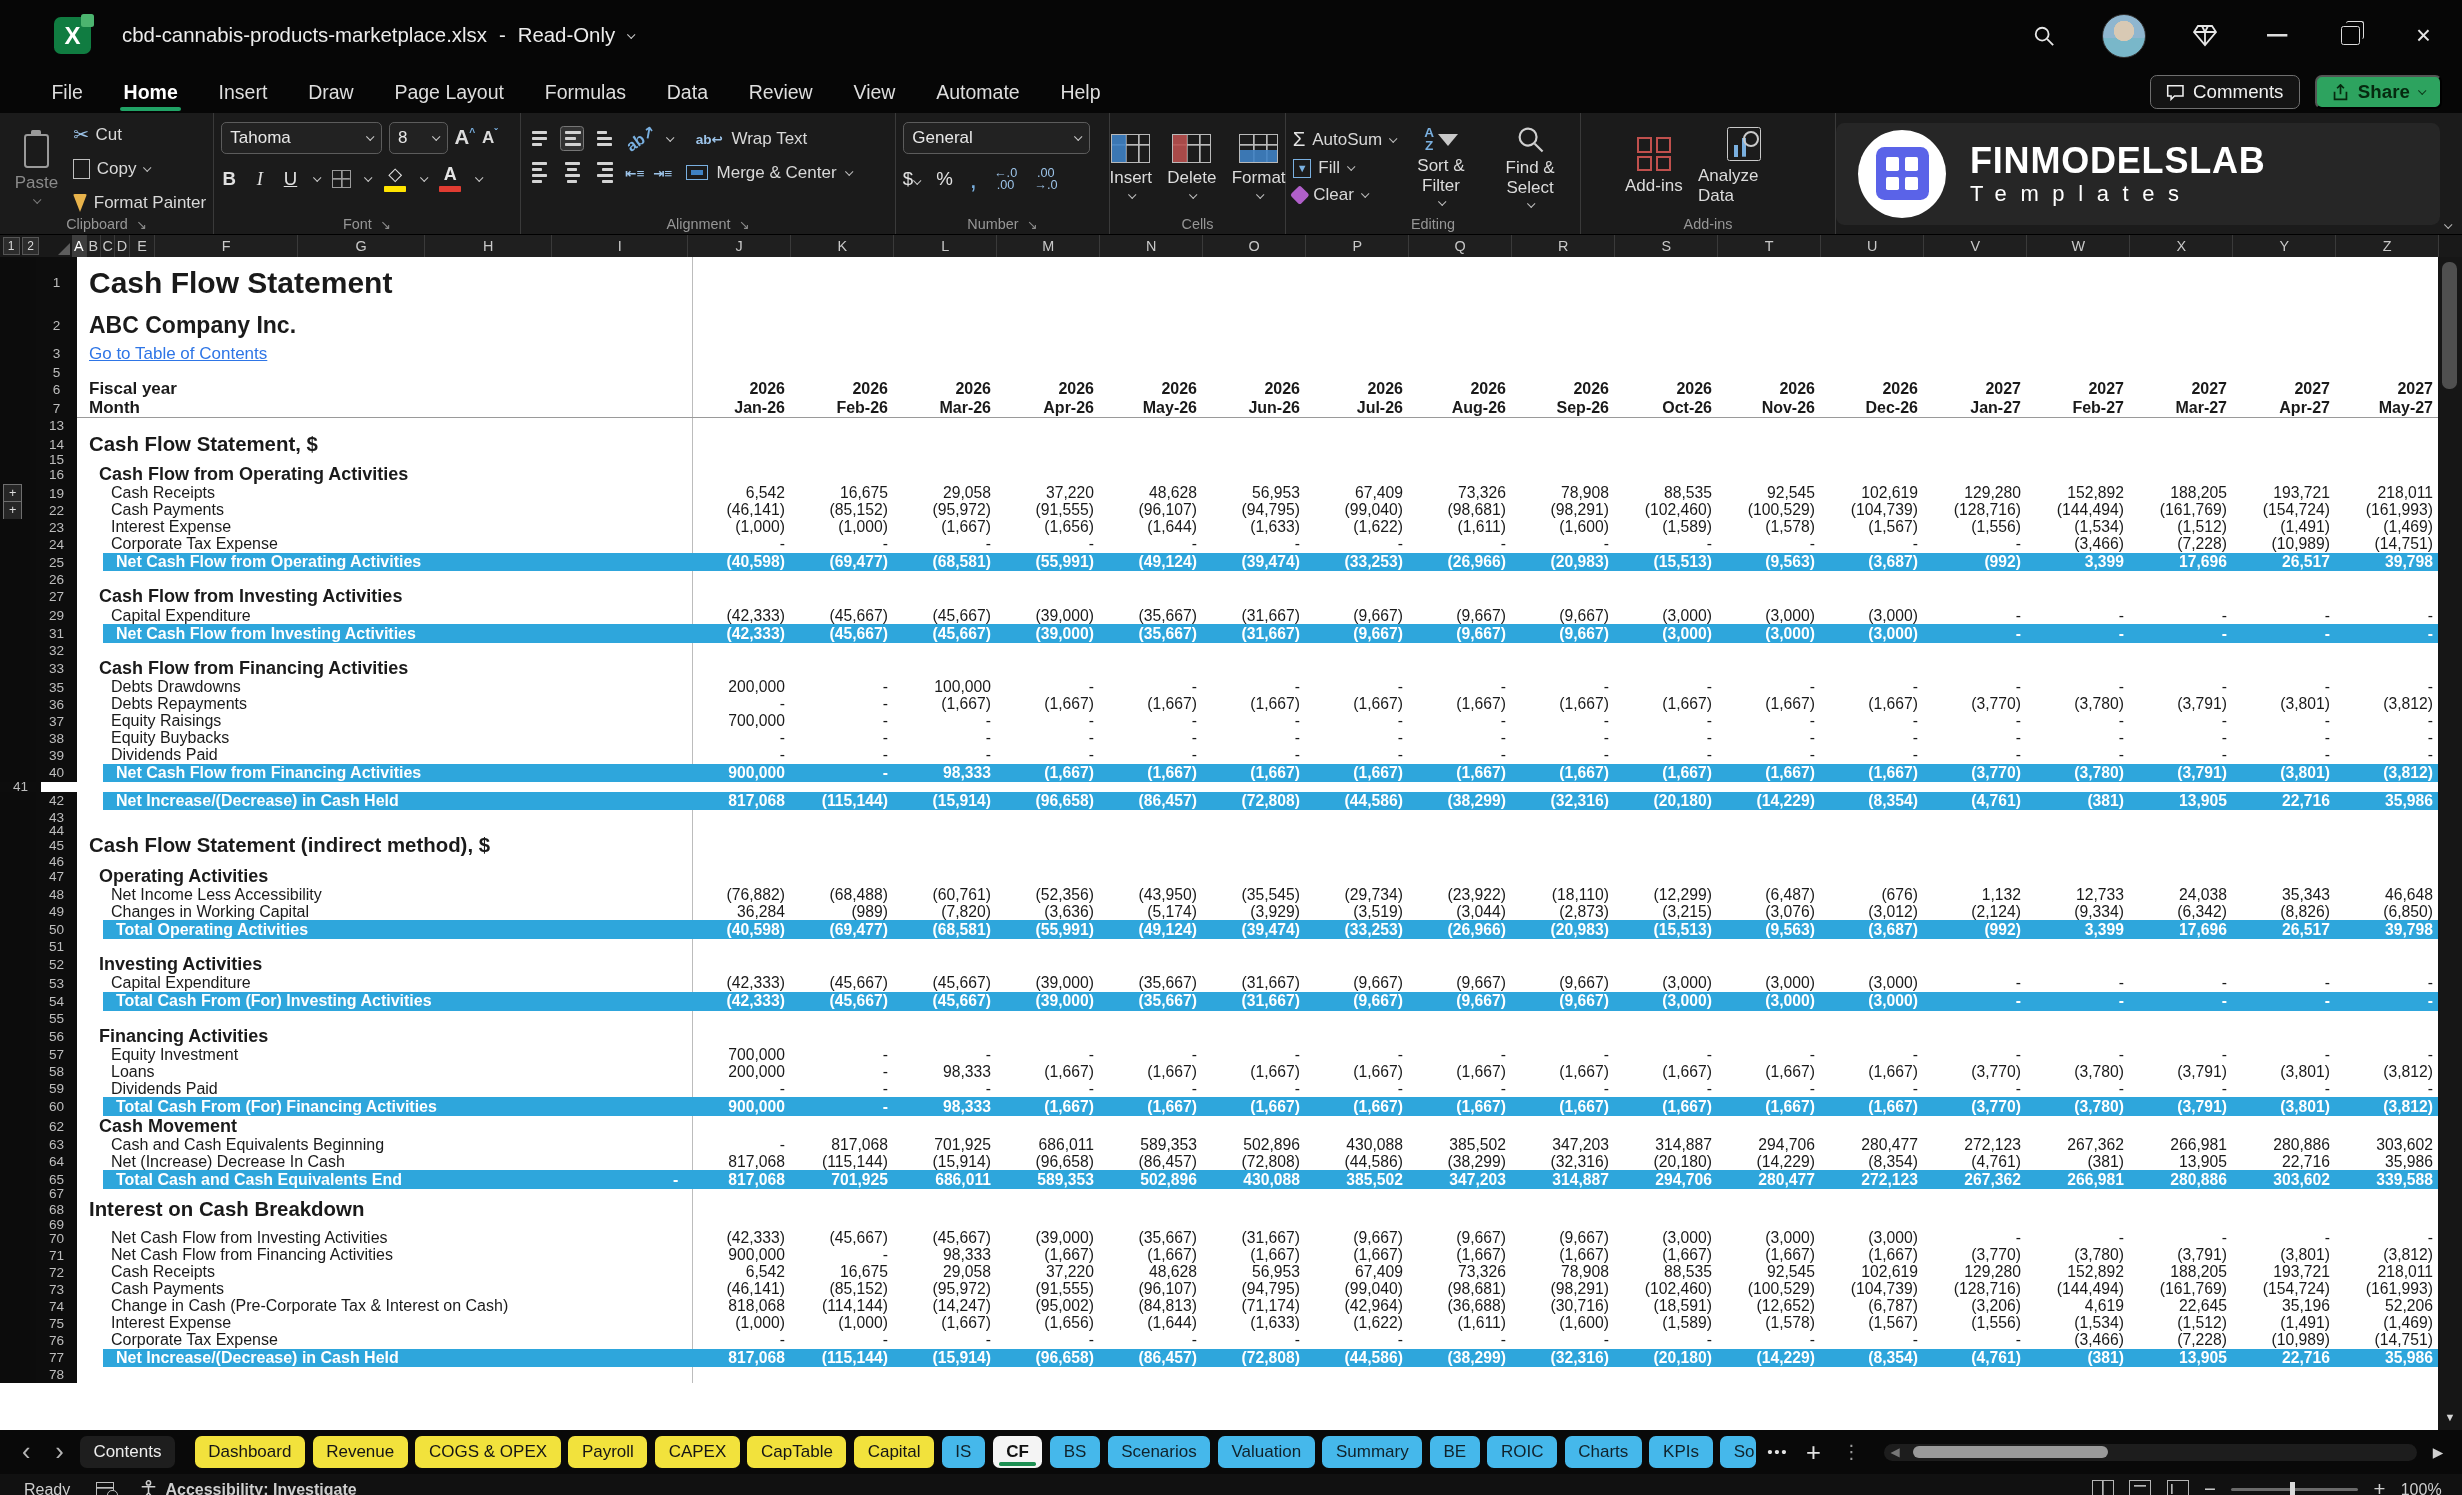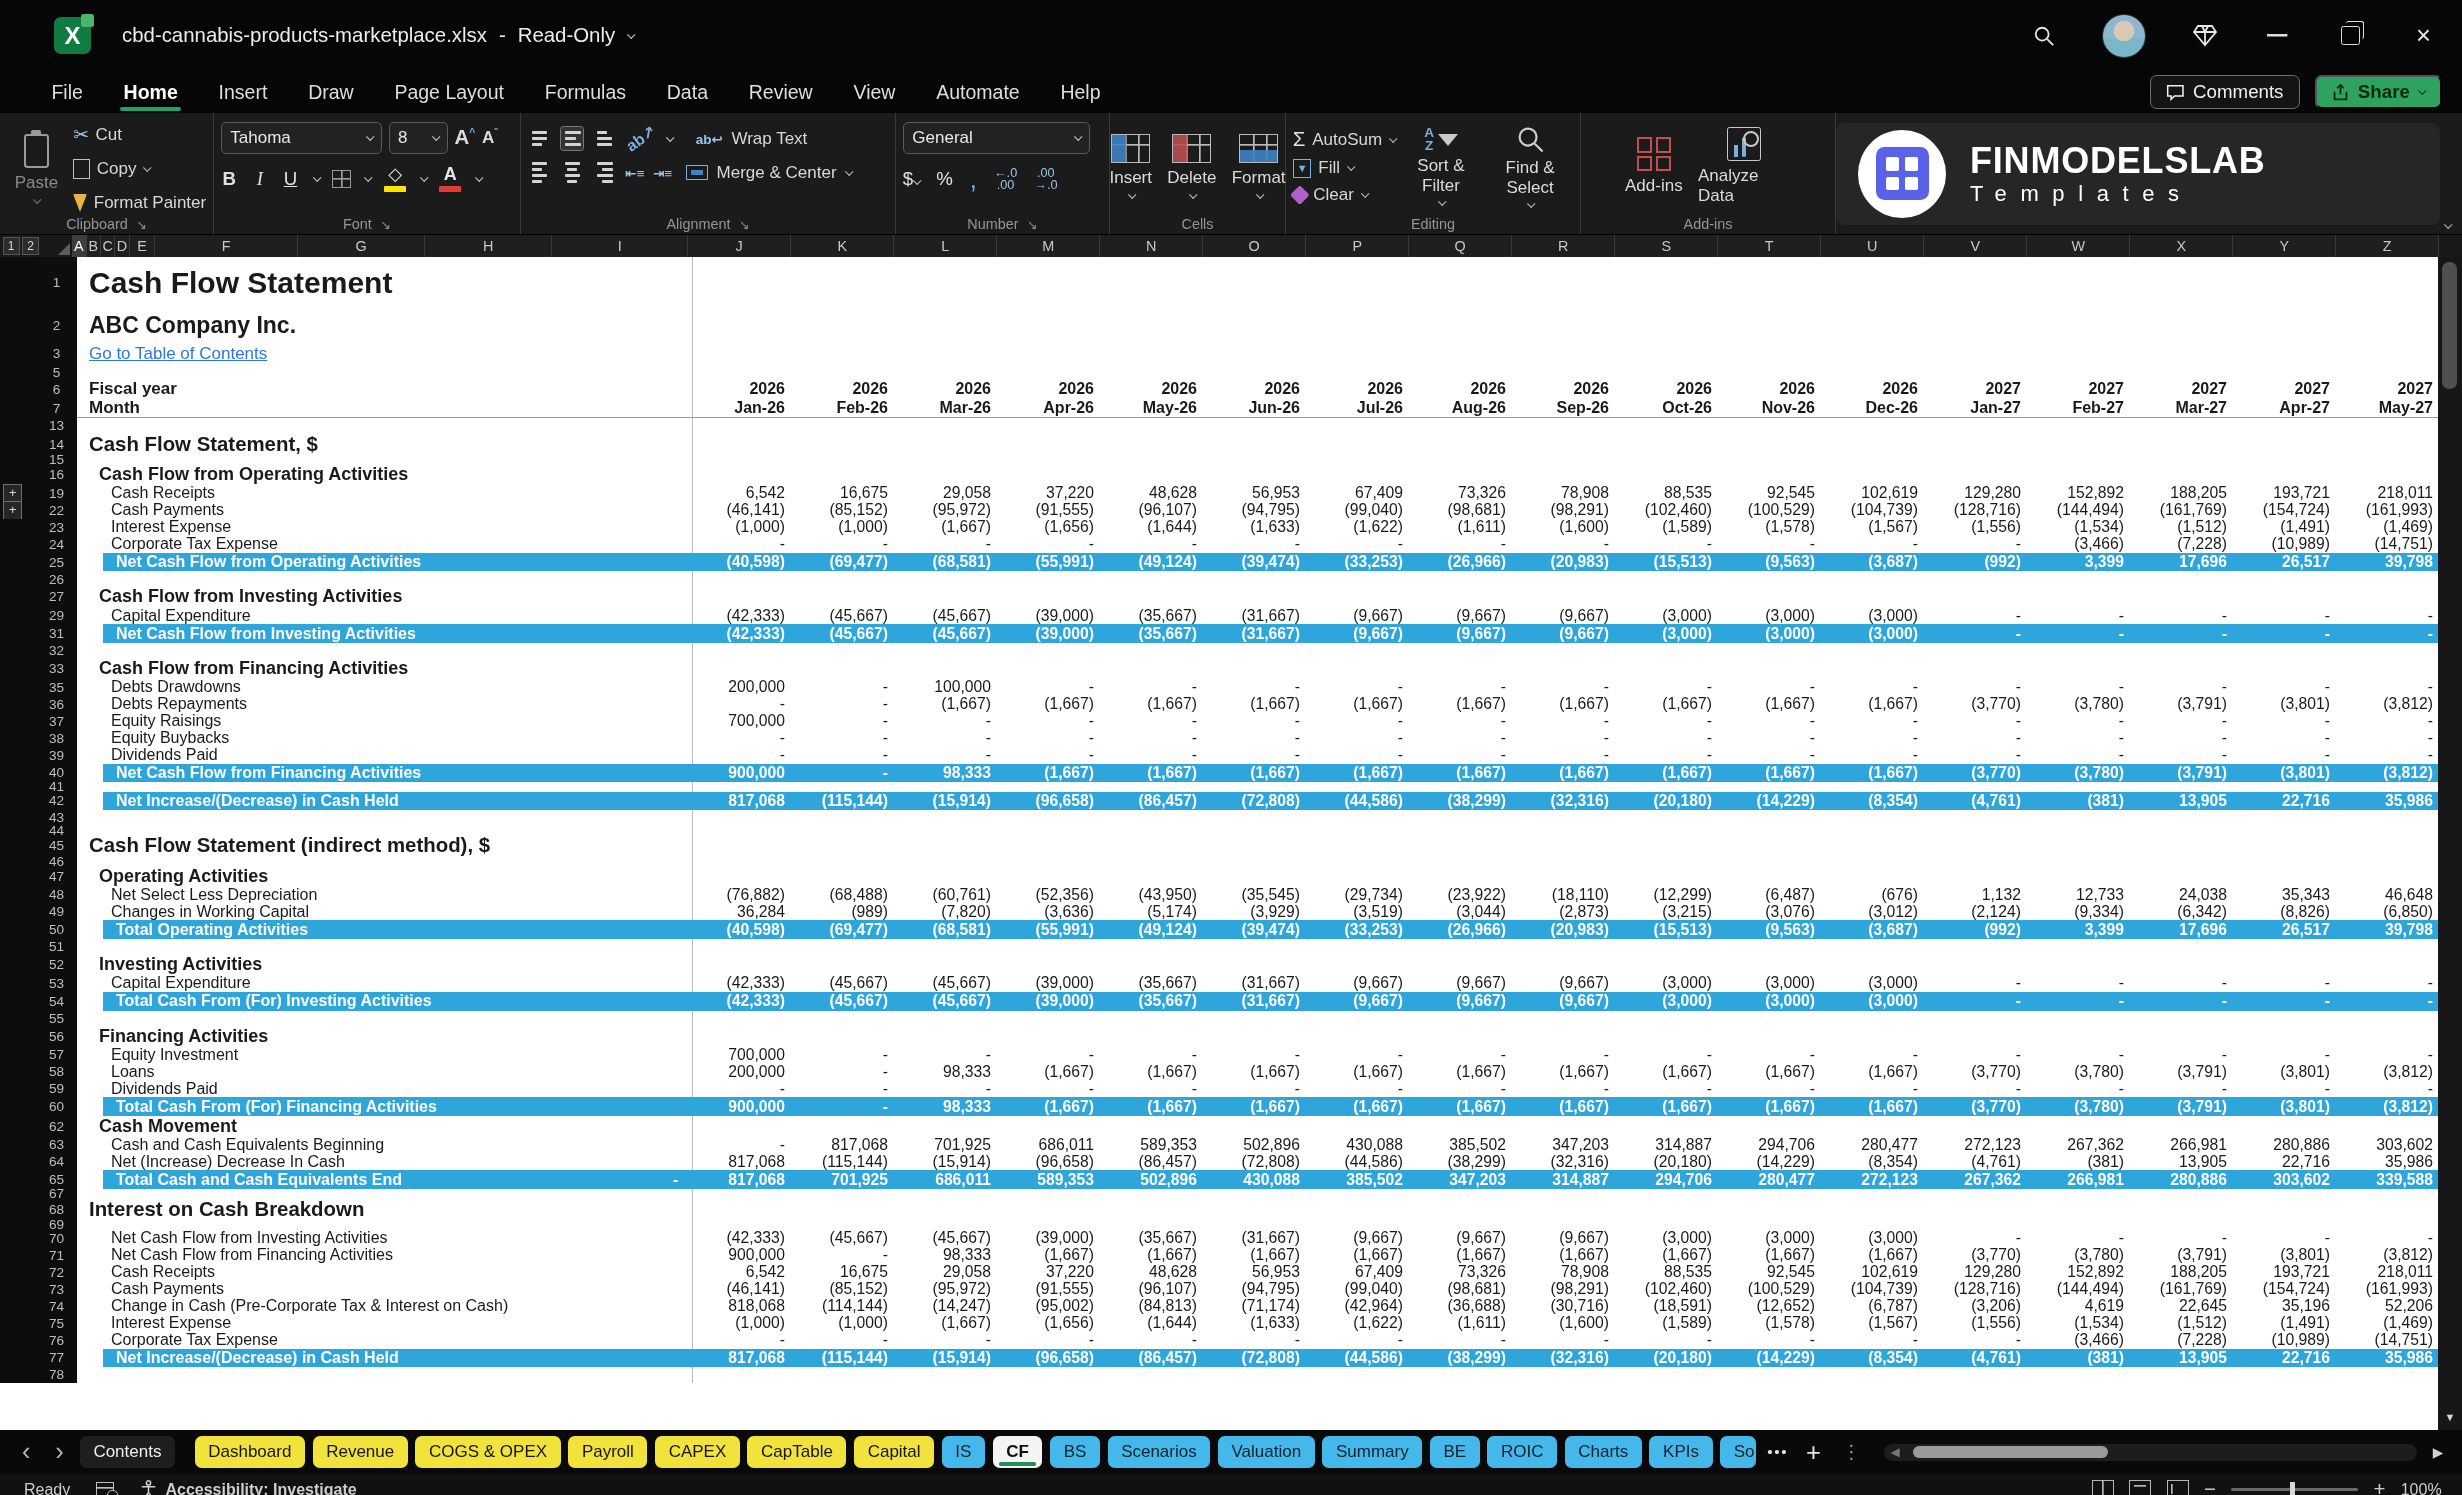--- a/index.html
+++ b/index.html
@@ -968,21 +968,21 @@
           <div class="g-cell">(1,667)</div>
           <div class="g-cell">(1,667)</div>
           <div class="g-cell">(1,667)</div>
           <div class="g-cell">(3,770)</div>
           <div class="g-cell">(3,780)</div>
           <div class="g-cell">(3,791)</div>
           <div class="g-cell">(3,801)</div>
           <div class="g-cell">(3,812)</div>
         </div>
       </div>
-      <div class="g-row t-th" style="height: 9.3px;">
+      <div class="g-row t-th" style="height: 9.3px; flex-direction: column;">
         <div class="g-outline"></div>
         <div class="g-num">41</div>
         <div class="g-content">
           <div class="g-label"></div>
         </div>
       </div>
       <div class="g-row t-total" style="height: 18.7px;">
         <div class="g-outline"></div>
         <div class="g-num">42</div>
         <div class="g-content">
@@ -1038,21 +1038,21 @@
         <div class="g-outline"></div>
         <div class="g-num">47</div>
         <div class="g-content">
           <div class="g-label">Operating Activities</div>
         </div>
       </div>
       <div class="g-row t-item" style="height: 17px;">
         <div class="g-outline"></div>
         <div class="g-num">48</div>
         <div class="g-content">
-          <div class="g-label">Net Select Less Depreciation</div>
+          <div class="g-label">Net Income Less Accessibility</div>
           <div class="g-cell">(76,882)</div>
           <div class="g-cell">(68,488)</div>
           <div class="g-cell">(60,761)</div>
           <div class="g-cell">(52,356)</div>
           <div class="g-cell">(43,950)</div>
           <div class="g-cell">(35,545)</div>
           <div class="g-cell">(29,734)</div>
           <div class="g-cell">(23,922)</div>
           <div class="g-cell">(18,110)</div>
           <div class="g-cell">(12,299)</div>

